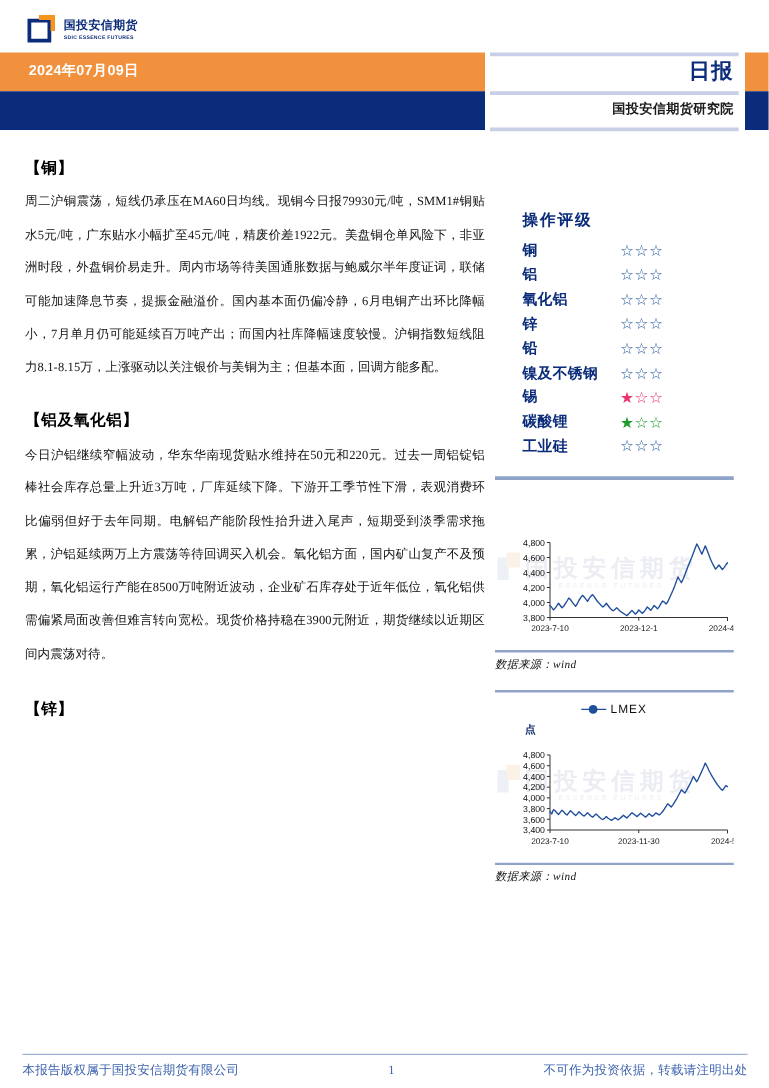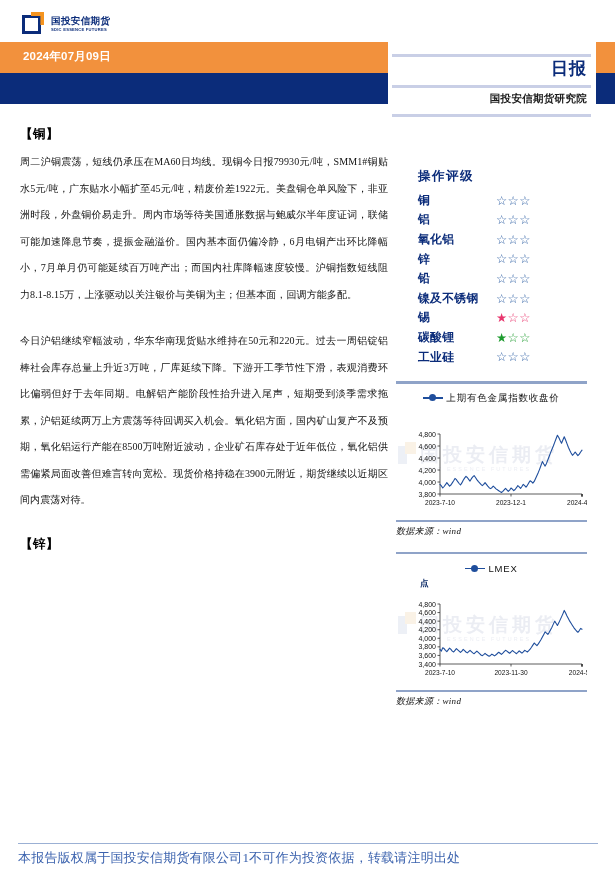--- a/index.html
+++ b/index.html
@@ -44,21 +44,21 @@
   .band-date{
     position:absolute;left:23px;top:7px;
     font-family:"Liberation Sans","DejaVu Sans",sans-serif;
     font-size:11.5px;font-weight:bold;color:#ffffff;letter-spacing:.2px;
   }
   .band-sector{
     position:absolute;left:23px;top:38px;
     font-family:"Liberation Sans","DejaVu Sans",sans-serif;
     font-size:11.5px;font-weight:normal;color:#ffffff;letter-spacing:.6px;margin-top:48px;
   }
-  .masthead-right{position:absolute;left:392px;top:0;width:199px;height:62px;background:#fff;margin-top:12px;}
+  .masthead-right{position:absolute;left:392px;top:0;width:199px;height:62px;background:#fff;}
   .mh-rule{position:absolute;left:0;width:199px;height:2.5px;background:#C9CFE6;}
   .mh-rule.r1{top:0px;}
   .mh-rule.r2{top:31px;}
   .mh-rule.r3{top:60px;}
   .mh-title{
     position:absolute;right:4px;top:3px;
     font-family:"Liberation Sans","DejaVu Sans",sans-serif;
     font-size:17px;font-weight:bold;color:#0B2C7A;letter-spacing:1px;
   }
   .mh-sub{
@@ -149,22 +149,22 @@
   .fig-svg{position:absolute;left:0;top:0;}
   .fig-src{
     font-style:italic;font-size:9px;color:#111;margin-top:2px;letter-spacing:.3px;
   }
   .fig-rule-bottom{height:2.2px;background:#8FA3C8;width:191px;margin-top:0px;margin-bottom:3px;}
 
   
   .footer-rule{position:absolute;left:18px;top:843px;width:580px;height:1px;background:#9BB0D4;}
   .footer{
     position:absolute;left:18px;top:849px;width:580px;
-    display:flex;justify-content:flex-start;align-items:center;
-    font-size:13px;color:#3C63AE;letter-spacing:.2px;
+    display:flex;justify-content:space-between;align-items:center;
+    font-size:10px;color:#3C63AE;letter-spacing:.2px;
   }
   .footer-page{font-family:"Liberation Serif","DejaVu Serif",serif;}
 </style>
 </head>
 <body>
 
 <div class="page">
 
   <div class="logo-wrap">
     <div class="logo-mark">
@@ -199,20 +199,21 @@
   </div>
 
   <div class="article">
 
     <div class="sec-block">
       <div class="sec-title">【铜】</div>
       <p class="sec-body">周二沪铜震荡，短线仍承压在MA60日均线。现铜今日报79930元/吨，SMM1#铜贴水5元/吨，广东贴水小幅扩至45元/吨，精废价差1922元。美盘铜仓单风险下，非亚洲时段，外盘铜价易走升。周内市场等待美国通胀数据与鲍威尔半年度证词，联储可能加速降息节奏，提振金融溢价。国内基本面仍偏冷静，6月电铜产出环比降幅小，7月单月仍可能延续百万吨产出；而国内社库降幅速度较慢。沪铜指数短线阻力8.1-8.15万，上涨驱动以关注银价与美铜为主；但基本面，回调方能多配。</p>
     </div>
 
     <div class="sec-block gap2">
+      <div class="sec-title">【铝及氧化铝】</div>
       <p class="sec-body">今日沪铝继续窄幅波动，华东华南现货贴水维持在50元和220元。过去一周铝锭铝棒社会库存总量上升近3万吨，厂库延续下降。下游开工季节性下滑，表观消费环比偏弱但好于去年同期。电解铝产能阶段性抬升进入尾声，短期受到淡季需求拖累，沪铝延续两万上方震荡等待回调买入机会。氧化铝方面，国内矿山复产不及预期，氧化铝运行产能在8500万吨附近波动，企业矿石库存处于近年低位，氧化铝供需偏紧局面改善但难言转向宽松。现货价格持稳在3900元附近，期货继续以近期区间内震荡对待。</p>
     </div>
 
     <div class="sec-block">
       <div class="sec-title">【锌】</div>
     </div>
 
   </div>
 
   <div class="rail">
@@ -262,23 +263,20 @@
     <div class="figure">
       <div class="fig-rule"></div>
       <div class="fig-box">
         <div class="wm">
           <div class="wm-logo">
               <span class="a"></span>
               <span class="b"></span>
             </div>
           <div class="wm-cn">国投安信期货</div>
           <div class="wm-en">SDIC ESSENCE FUTURES</div>
-        </div>
-        <div class="fig-legend">
-          <span class="lg-mark"></span><span class="lg-label">上期有色金属指数收盘价</span>
         </div>
         <svg class="fig-svg" id="chart-1" width="191" height="134">
             <line x1="44" y1="48" x2="44" y2="108" stroke="#333" stroke-width="0.8"></line>
             <line x1="44" y1="108" x2="186" y2="108" stroke="#333" stroke-width="0.8"></line>
             <line x1="41.5" y1="108" x2="44" y2="108" stroke="#333" stroke-width="0.8"></line>
             <text x="40" y="110.6" text-anchor="end" font-size="7" font-family="&quot;Liberation Sans&quot;,&quot;DejaVu Sans&quot;,sans-serif" fill="#111">3,800</text>
             <line x1="41.5" y1="96" x2="44" y2="96" stroke="#333" stroke-width="0.8"></line>
             <text x="40" y="98.6" text-anchor="end" font-size="7" font-family="&quot;Liberation Sans&quot;,&quot;DejaVu Sans&quot;,sans-serif" fill="#111">4,000</text>
             <line x1="41.5" y1="84" x2="44" y2="84" stroke="#333" stroke-width="0.8"></line>
             <text x="40" y="86.6" text-anchor="end" font-size="7" font-family="&quot;Liberation Sans&quot;,&quot;DejaVu Sans&quot;,sans-serif" fill="#111">4,200</text>

